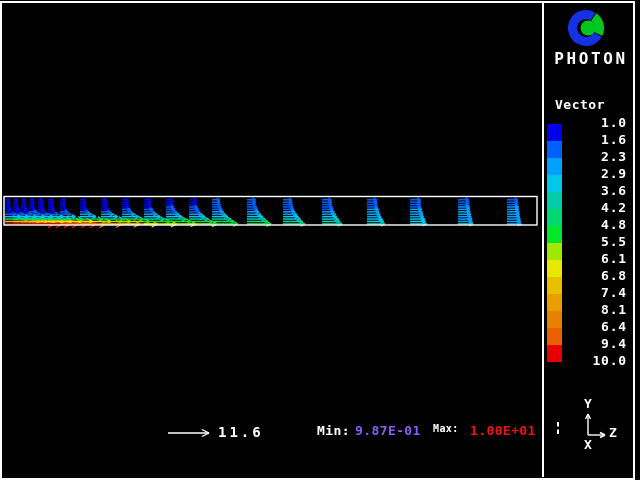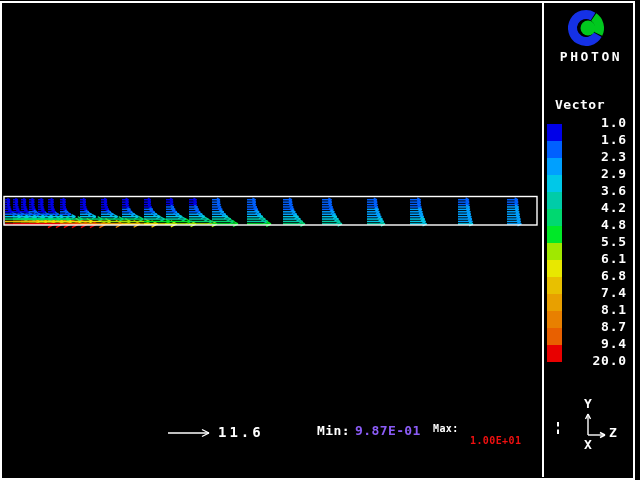--- a/index.html
+++ b/index.html
@@ -7,26 +7,26 @@
           font-family:"DejaVu Sans Mono","Liberation Mono",monospace;color:#fff;}
   .txt{position:absolute;font-weight:bold;white-space:pre;}
   #outer-border{position:absolute;left:0;top:1px;width:631px;height:475px;border:2px solid #fff;pointer-events:none;}
   #sidebar-divider{position:absolute;left:542px;top:2px;width:2px;height:475px;background:#fff;}
   #field-svg{position:absolute;left:0;top:0;}
   #plot-title{left:78px;top:444px;font-size:13px;letter-spacing:2.4px;}
   #scale-arrow-label{left:218px;top:424px;font-size:14px;letter-spacing:3px;}
   #min-label{left:317px;top:423px;font-size:13px;letter-spacing:0.4px;}
   #min-value{left:355px;top:423px;font-size:13px;letter-spacing:0.4px;}
   #max-label{left:433px;top:423px;font-size:10px;letter-spacing:0.4px;}
-  #max-value{left:470px;top:423px;font-size:10px;letter-spacing:0.4px;margin-top:12px;}
+  #max-value{left:470px;top:423px;font-size:13px;letter-spacing:0.4px;}
   #axis-y{left:581px;top:396px;width:14px;text-align:center;font-size:13px;}
   #axis-z{left:609px;top:425px;font-size:13px;}
   #axis-x{left:581px;top:437px;width:14px;text-align:center;font-size:13px;}
   #photon-logo{position:absolute;left:564px;top:6px;}
-  #photon-wordmark{left:544px;top:49px;width:94px;text-align:center;font-size:13px;letter-spacing:2.6px;}
+  #photon-wordmark{left:544px;top:49px;width:94px;text-align:center;font-size:16px;letter-spacing:2.6px;}
   #legend-title{left:555px;top:97px;font-size:13px;letter-spacing:0.5px;}
   .legend-swatch{position:absolute;left:547px;width:15px;height:17px;}
   .legend-label{position:absolute;left:560px;width:67px;height:17px;line-height:17px;
                 text-align:right;font-size:13px;font-weight:bold;letter-spacing:0.8px;white-space:pre;}
 </style>
 </head>
 <body>
 
 <div id="screen">
 
@@ -784,19 +784,19 @@
       <div class="legend-label" style="top: 148px;">2.3</div>
       <div class="legend-label" style="top: 165px;">2.9</div>
       <div class="legend-label" style="top: 182px;">3.6</div>
       <div class="legend-label" style="top: 199px;">4.2</div>
       <div class="legend-label" style="top: 216px;">4.8</div>
       <div class="legend-label" style="top: 233px;">5.5</div>
       <div class="legend-label" style="top: 250px;">6.1</div>
       <div class="legend-label" style="top: 267px;">6.8</div>
       <div class="legend-label" style="top: 284px;">7.4</div>
       <div class="legend-label" style="top: 301px; text-align: right;">8.1</div>
-      <div class="legend-label" style="top: 318px;">8.7</div>
+      <div class="legend-label" style="top: 318px;">6.4</div>
       <div class="legend-label" style="top: 335px;">9.4</div>
-      <div class="legend-label" style="top: 352px;">20.0</div>
+      <div class="legend-label" style="top: 352px;">10.0</div>
     </div>
 
   <div id="outer-border"></div>
 </div>
 
 </body></html>

